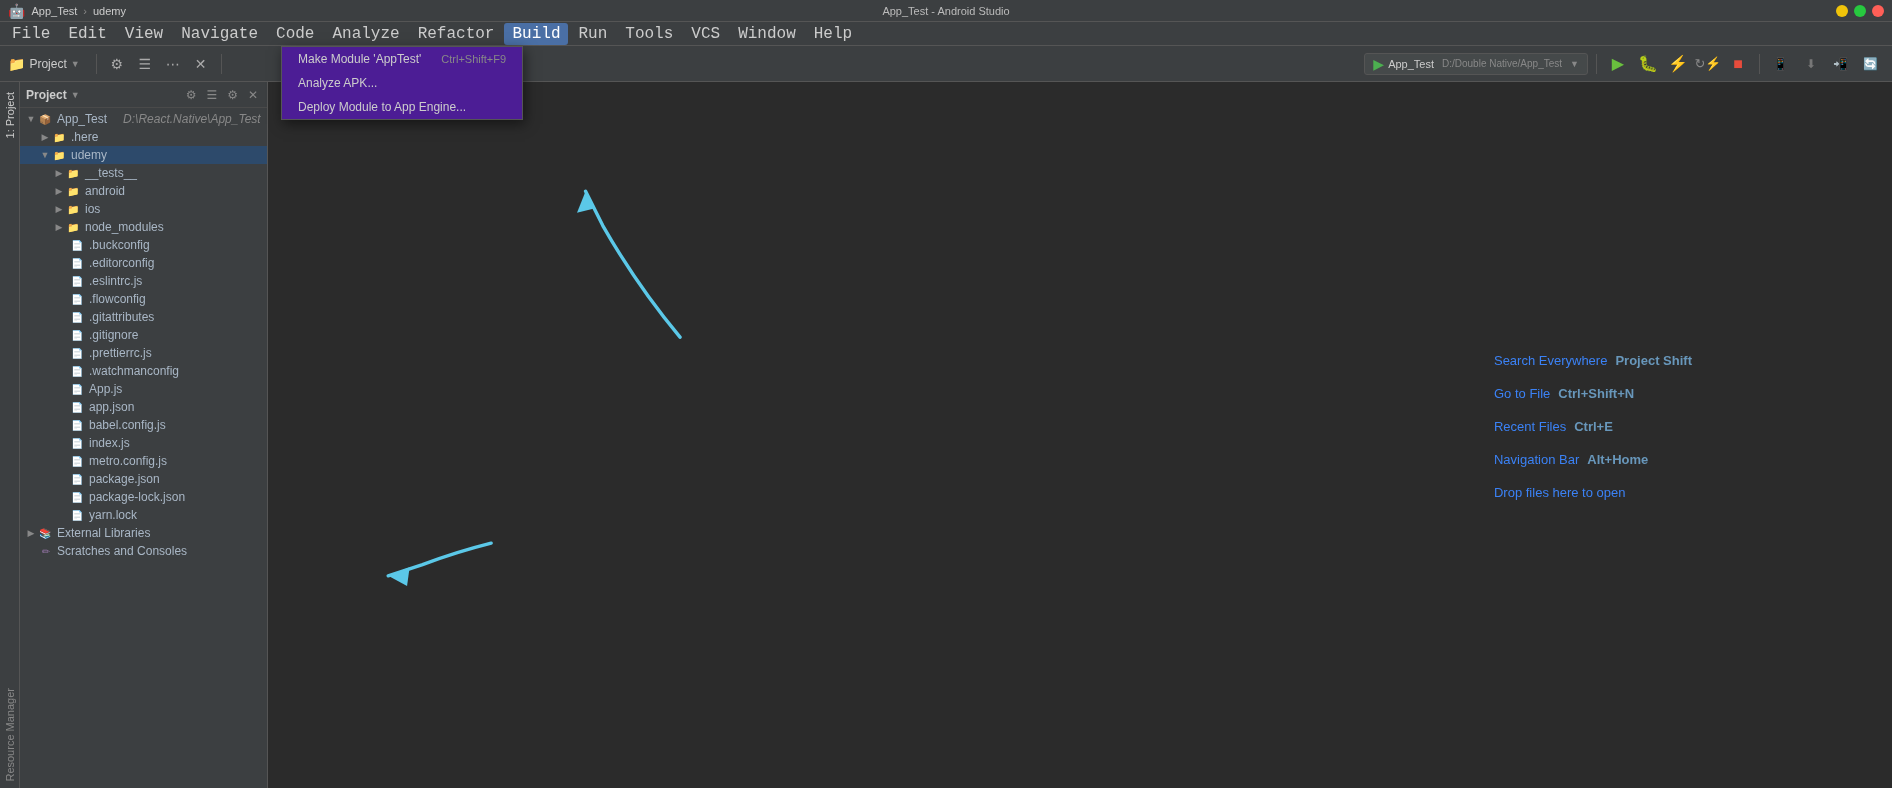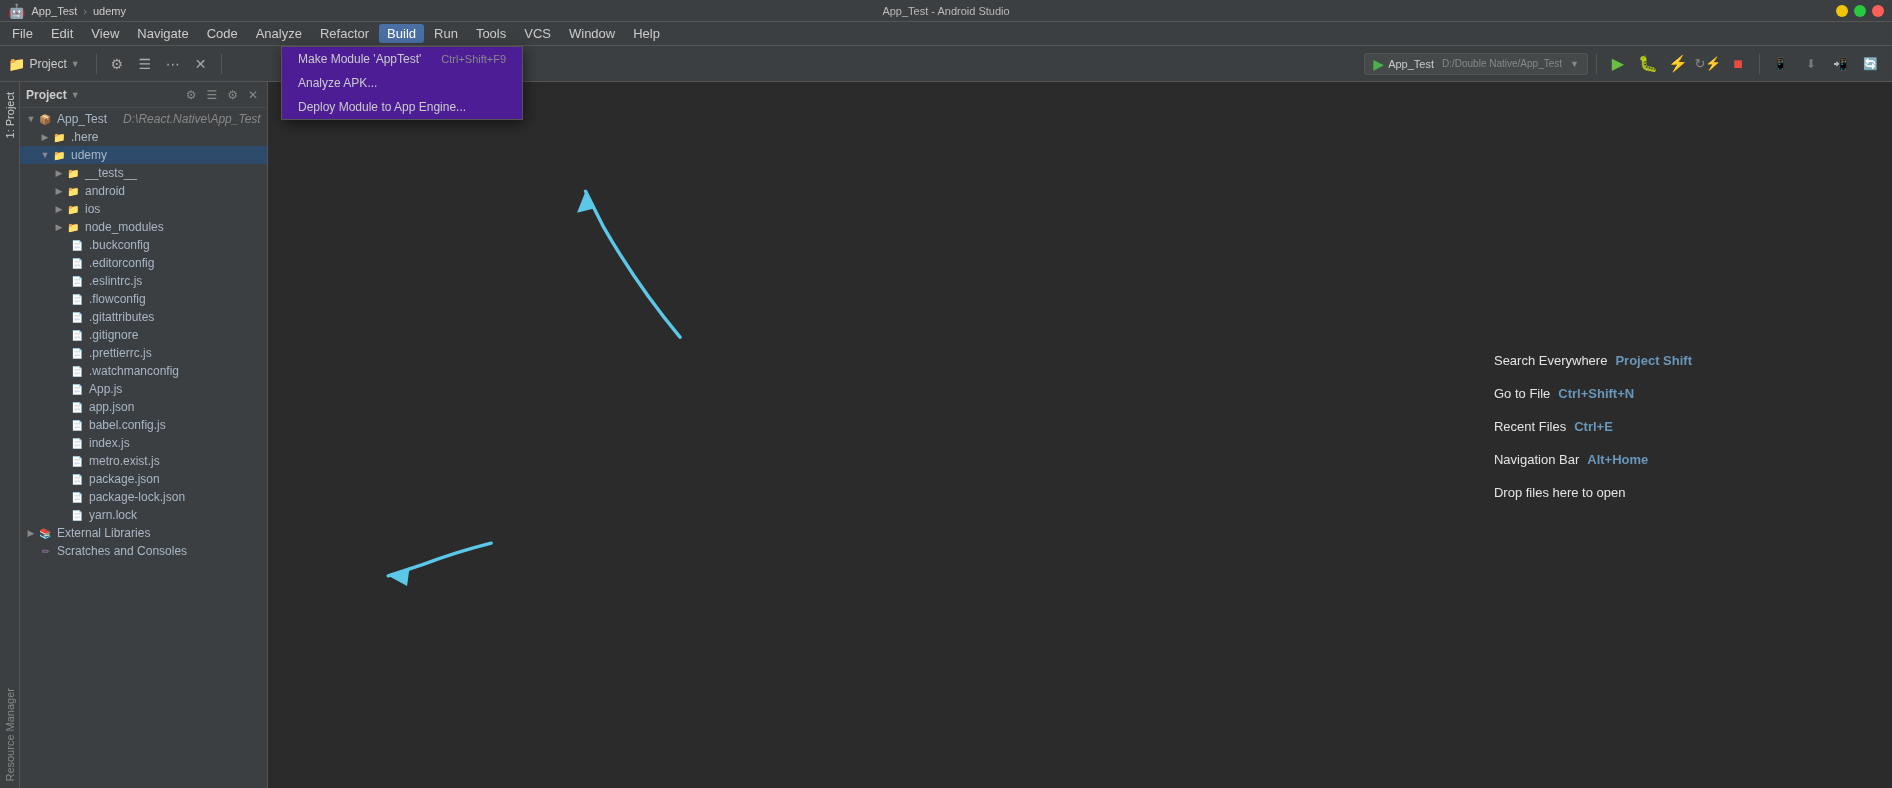--- a/index.html
+++ b/index.html
@@ -57,24 +57,25 @@
       background: #3c3f41;
       display: flex;
       align-items: center;
       padding: 0 4px;
       border-bottom: 1px solid #555;
       gap: 2px;
       position: relative;
     }
     .menu-item {
       padding: 2px 8px;
-      font-size: 13px;
+      font-size: 16px;
       color: #ccc;
       cursor: pointer;
       border-radius: 3px;
+      font-family: Liberation Mono, monospace;
     }
     .menu-item.build-active {
       background: #4a6fa5;
       color: #fff;
     }
 
     
     .build-dropdown {
       position: absolute;
       top: 24px;
@@ -291,21 +292,21 @@
       color: #666;
       font-size: 13px;
     }
     .welcome-row {
       display: flex;
       align-items: center;
       gap: 8px;
       margin-bottom: 18px;
     }
     .welcome-label {
-      color: #e5e5e5;
+      color: #3b82f6;
     }
     .welcome-shortcut {
       color: #6897bb;
       font-weight: bold;
     }
 
     
     .annotation-overlay {
       position: absolute;
       top: 0; left: 0;
@@ -550,21 +551,21 @@
 
       <div class="tree-item">
         <span class="tree-indent" style="width:50px;"></span>
         <span class="tree-icon js-icon">📄</span>
         <span>index.js</span>
       </div>
 
       <div class="tree-item">
         <span class="tree-indent" style="width:50px;"></span>
         <span class="tree-icon js-icon">📄</span>
-        <span>metro.exist.js</span>
+        <span>metro.config.js</span>
       </div>
 
       <div class="tree-item">
         <span class="tree-indent" style="width:50px;"></span>
         <span class="tree-icon json-icon">📄</span>
         <span>package.json</span>
       </div>
 
       <div class="tree-item">
         <span class="tree-indent" style="width:50px;"></span>

